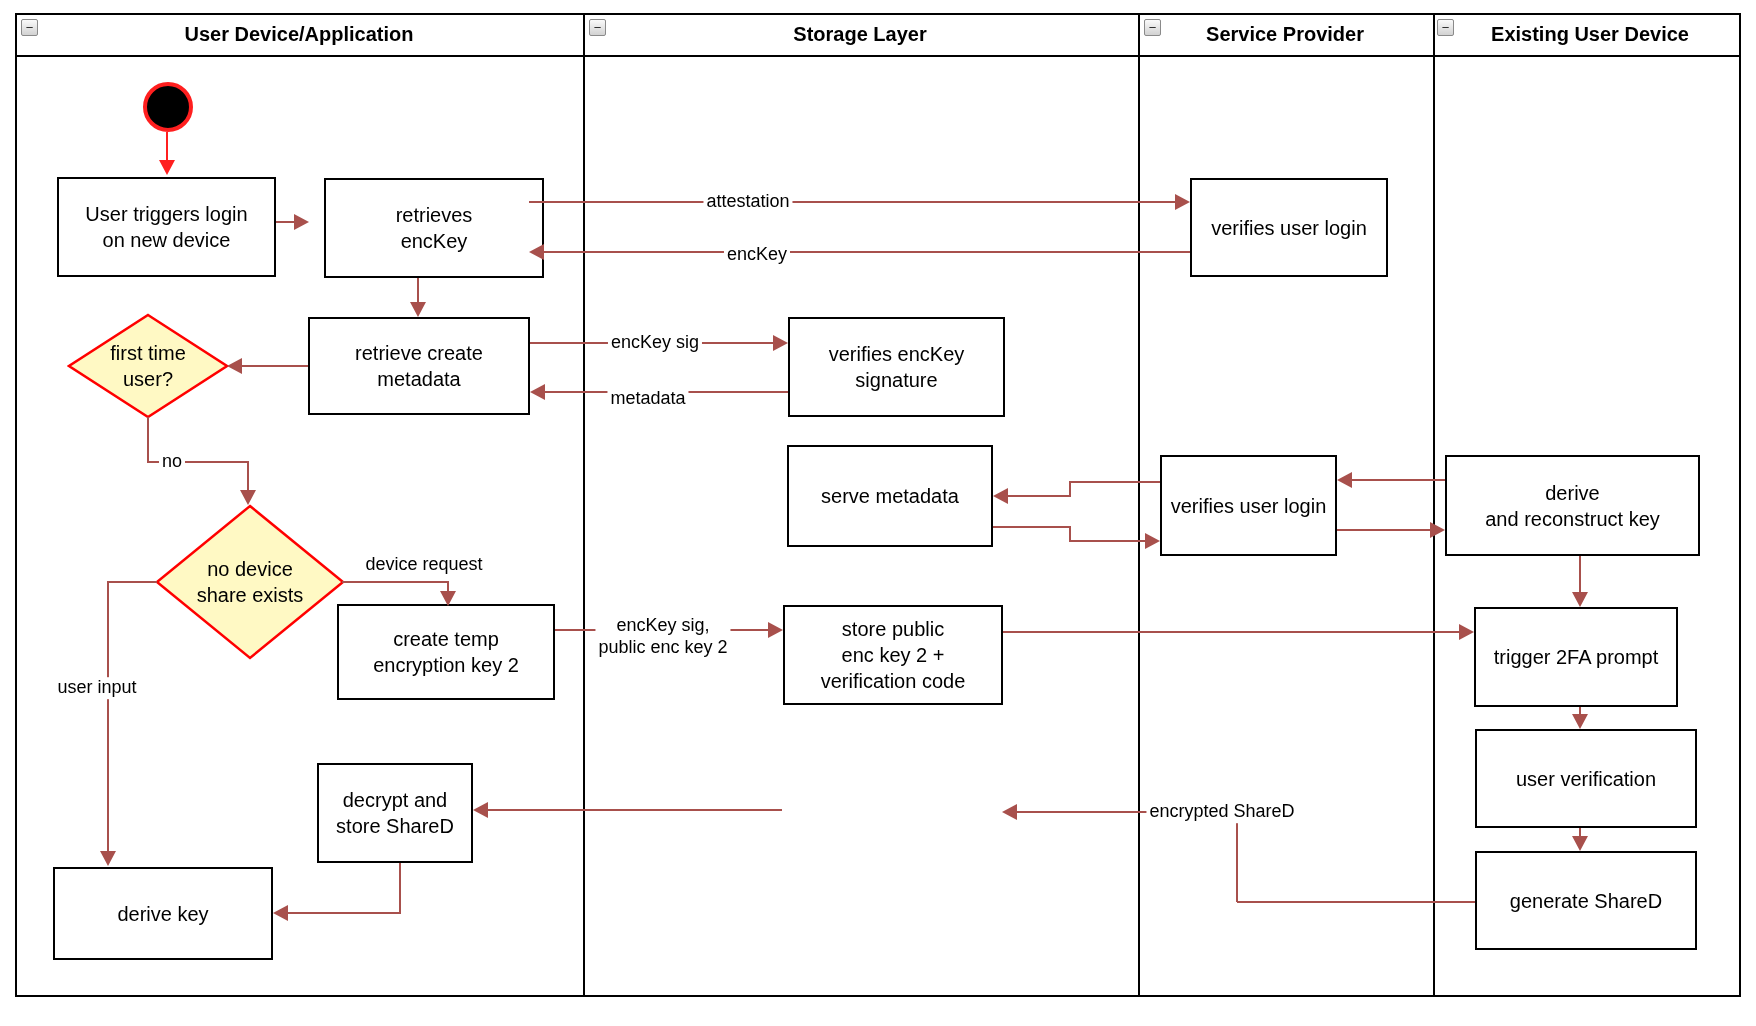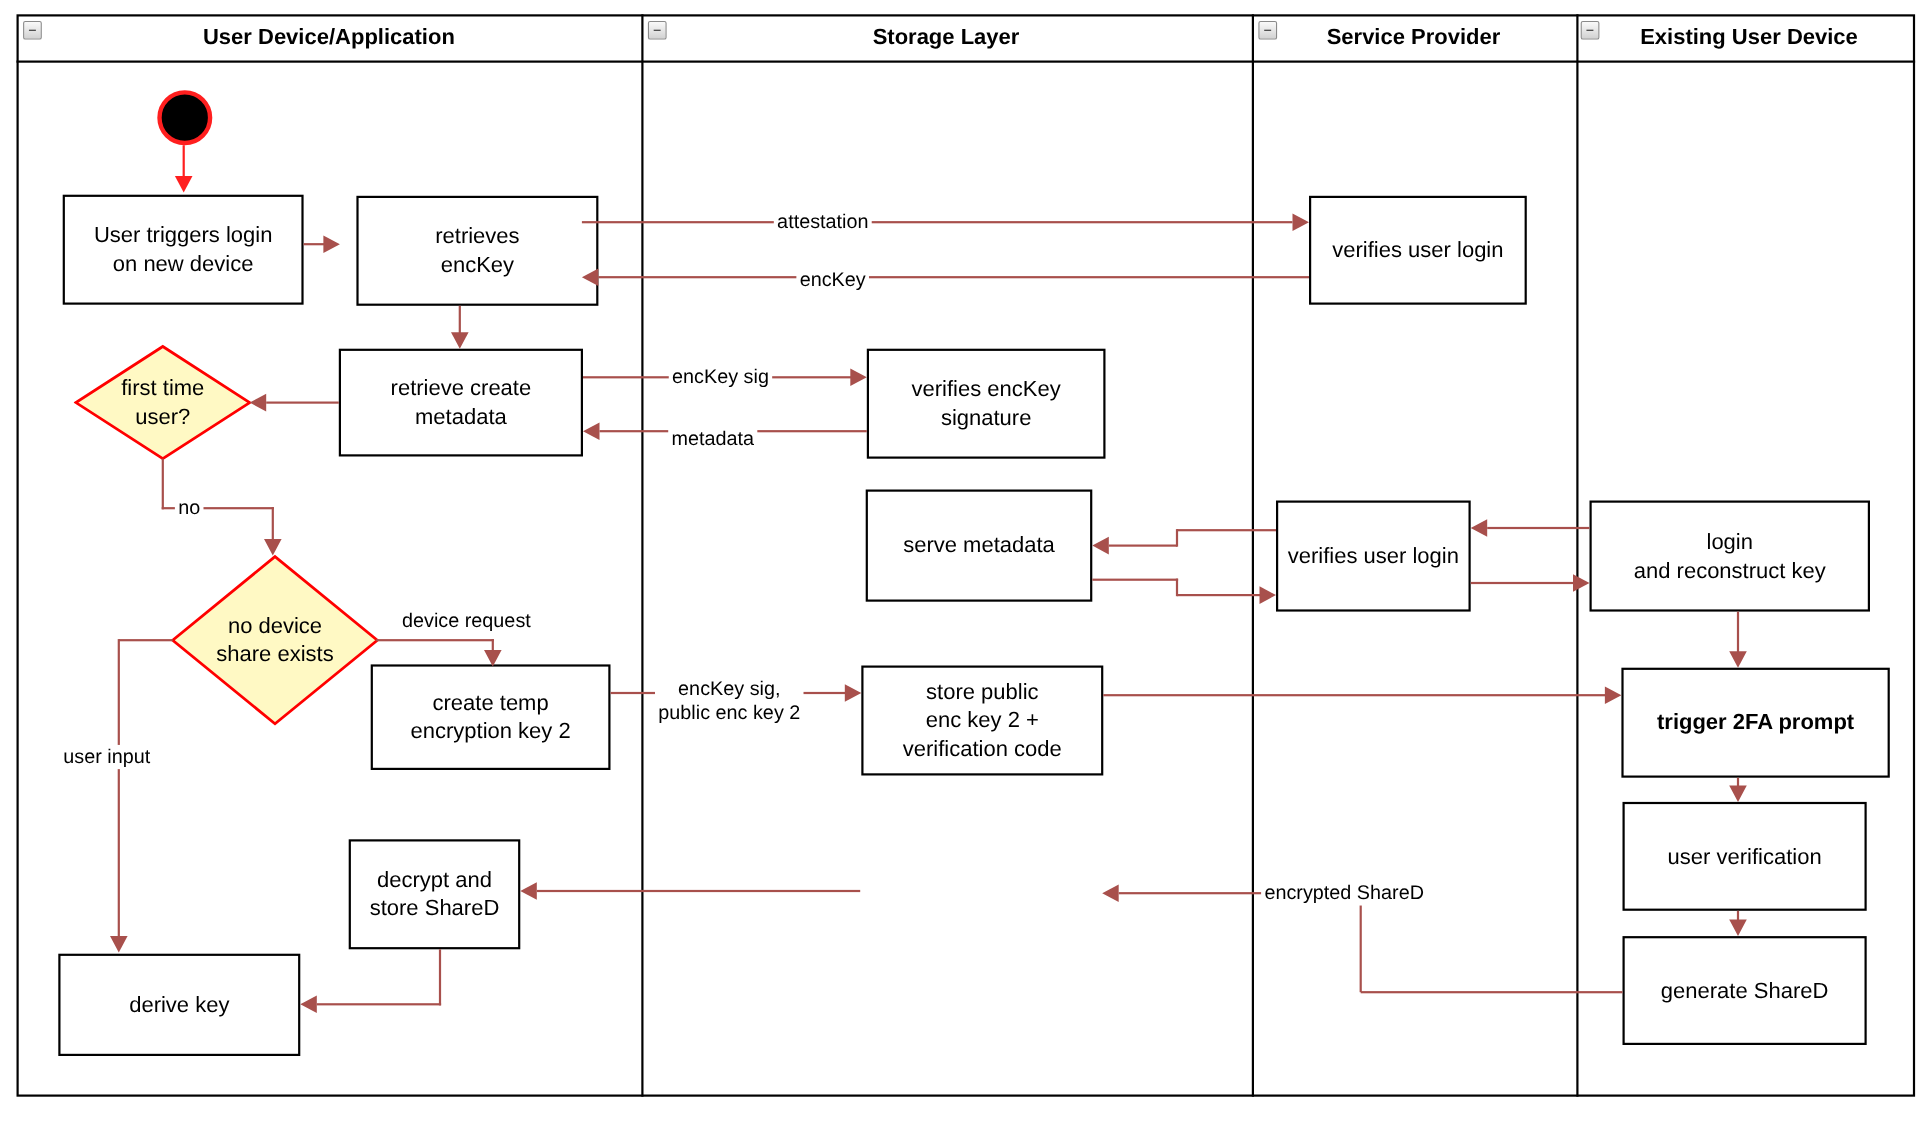--- a/index.html
+++ b/index.html
@@ -55,28 +55,28 @@
 on new device</div>
   <div class="node" style="left:324px;top:178px;width:220px;height:100px;">retrieves
 encKey</div>
   <div class="node" style="left:1190px;top:178px;width:198px;height:99px;">verifies user login</div>
   <div class="node" style="left:308px;top:317px;width:222px;height:98px;">retrieve create
 metadata</div>
   <div class="node" style="left:788px;top:317px;width:217px;height:100px;">verifies encKey
 signature</div>
   <div class="node" style="left:787px;top:445px;width:206px;height:102px;">serve metadata</div>
   <div class="node" style="left:1160px;top:455px;width:177px;height:101px;">verifies user login</div>
-  <div class="node" style="left:1445px;top:455px;width:255px;height:101px;">login
+  <div class="node" style="left:1445px;top:455px;width:255px;height:101px;">derive
 and reconstruct key</div>
   <div class="node" style="left:337px;top:604px;width:218px;height:96px;">create temp
 encryption key 2</div>
   <div class="node" style="left:783px;top:605px;width:220px;height:100px;">store public
 enc key 2 +
 verification code</div>
-  <div class="node" style="left:1474px;top:607px;width:244px;height:100px;font-weight:bold;">trigger 2FA prompt</div>
+  <div class="node" style="left:1474px;top:607px;width:204px;height:100px;">trigger 2FA prompt</div>
   <div class="node" style="left:1475px;top:729px;width:222px;height:99px;">user verification</div>
   <div class="node" style="left:317px;top:763px;width:156px;height:100px;">decrypt and
 store ShareD</div>
   <div class="node" style="left:1475px;top:851px;width:222px;height:99px;">generate ShareD</div>
   <div class="node" style="left:53px;top:867px;width:220px;height:93px;">derive key</div>
 
   <div class="diamond" style="left:67px;top:313px;width:162px;height:106px;">
     <svg width="162" height="106">
       <polygon points="81,2 160,53 81,104 2,53" fill="#FFF9C4" stroke="#FF0000" stroke-width="2.5"></polygon>
     </svg>

